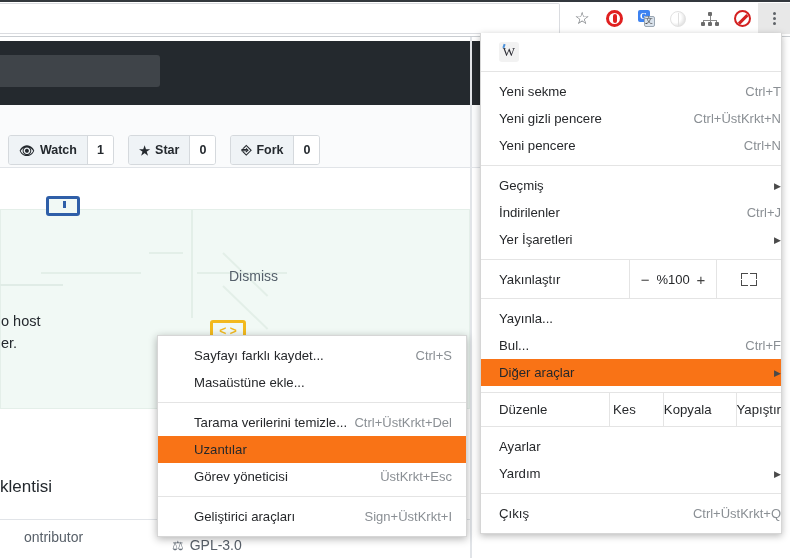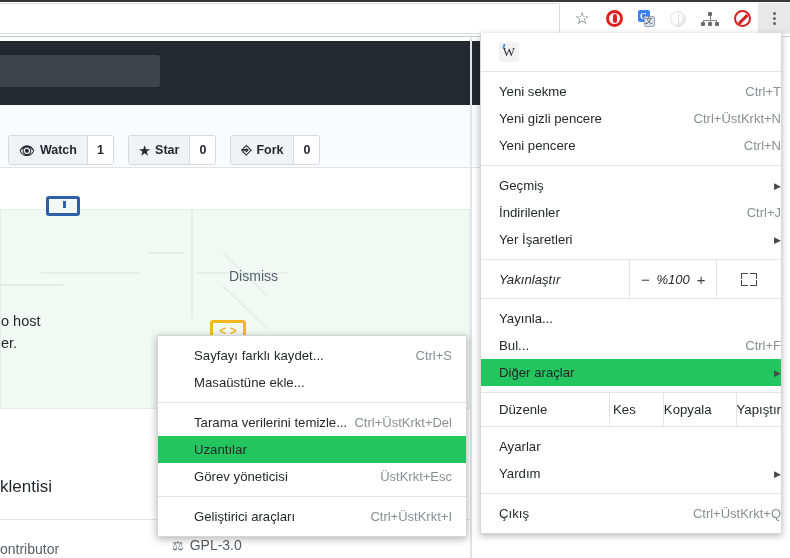--- a/index.html
+++ b/index.html
@@ -114,21 +114,21 @@
     border-radius:3px; box-sizing:border-box; background:#f1f9f5; color:#f2b91e;
     font-size:12px; text-align:center; line-height:17px; font-weight:bold;}
   .hero-curve{ position:absolute; border-left:2px solid #e0ece6; border-bottom:2px solid #e0ece6;
     border-radius:0 0 0 22px;}
   .hero-dismiss{ position:absolute; left:228px; top:58px; font-size:14px; color:#55606b;}
   .hero-text{ position:absolute; left:0; top:100px; font-size:14.5px; color:#24292e; line-height:22px;}
 
   .gh-desc{ position:absolute; left:0; top:440px; width:470px; font-size:17px; color:#24292e;}
   .gh-divider{ position:absolute; left:0; top:482px; width:470px; height:1px; background:#e1e4e8;}
   .gh-meta{ position:absolute; left:0; top:492px; width:470px; height:34px; font-size:14px; color:#586069;}
-  .gh-contrib{ position:absolute; left:0; top:12px; }
+  .gh-contrib{ position:absolute; left:0; top:0;padding-left:24px; }
   .gh-license{ position:absolute; left:172px; top:8px; display:flex; align-items:center; gap:6px;}
   .scale-icon{ font-size:13px; color:#6a737d; }
 
   .gh-right-edge{ position:absolute; left:470px; top:0; width:2px; height:521px; background:#e1e4e8;}
 
   
   .menu {
     position:absolute; left:480px; top:33px; width:302px;
     background:#ffffff;
     border:1px solid #d6d6d6; border-top:none;
@@ -140,28 +140,28 @@
   .ext-chip{ width:20px;height:20px; background:#f2f2f2; border-radius:3px;
     display:flex; align-items:center; justify-content:center; position:relative;
     font-family:"Liberation Serif", serif; font-size:13px; color:#2b2b33;}
   .ext-chip:before{ content:""; position:absolute; left:4px; top:2px;
     width:2px;height:4px;background:#4a90d9; transform:rotate(20deg);}
   .sep{ height:1px; background:#e4e4e4; margin:0;}
   .mi {
     height:27px; display:flex; align-items:center; padding:0 0 0 18px;
     justify-content:space-between; cursor:default;
   }
-  .mi.highlight{ background:#22c55e; }
+  .mi.highlight{ background:#f97316; }
   .mi .lbl{ white-space:nowrap; }
   .mi .acc{ color:#8a8f94; font-size:13px; white-space:nowrap;}
   .mi .arrow{ color:#4a4a4a; font-size:9px; }
   .menu-pad-top{ height:6px; }
   .menu-pad-bot{ height:6px; }
 
-  .zoom-row{ height:38px; display:flex; align-items:stretch;font-style:italic; }
+  .zoom-row{ height:38px; display:flex; align-items:stretch; }
   .zoom-label{ flex:0 0 130px; display:flex; align-items:center; padding-left:18px;}
   .zoom-ctrl{ flex:1; display:flex; align-items:center; justify-content:space-around;
     border-left:1px solid #e4e4e4; border-right:1px solid #e4e4e4; padding:0 4px;}
   .zoom-btn{ font-size:15px; color:#444; width:22px; text-align:center;}
   .zoom-val{ font-size:13px; color:#26282b;}
   .zoom-full{ flex:0 0 64px; display:flex; align-items:center; justify-content:center;}
   .fs-icon{ position:relative; width:16px;height:13px;}
   .fs-icon i{ position:absolute; width:6px;height:5px; border:1.6px solid #4a4a4a;}
   .fs-icon .tl{left:0;top:0;border-right:none;border-bottom:none;}
   .fs-icon .tr{right:0;top:0;border-left:none;border-bottom:none;}
@@ -425,18 +425,18 @@
     <div class="mi">
       <span class="lbl">Görev yöneticisi</span>
       <span class="acc">ÜstKrkt+Esc</span>
     </div>
     <div class="sub-pad"></div>
     <div class="sep"></div>
 
     <div class="sub-pad"></div>
     <div class="mi">
       <span class="lbl">Geliştirici araçları</span>
-      <span class="acc">Ctrl+ÜstKrkt+I</span>
+      <span class="acc">Sign+ÜstKrkt+I</span>
     </div>
     <div class="sub-pad"></div>
   </div>
 
 </div>
 
 </body></html>

